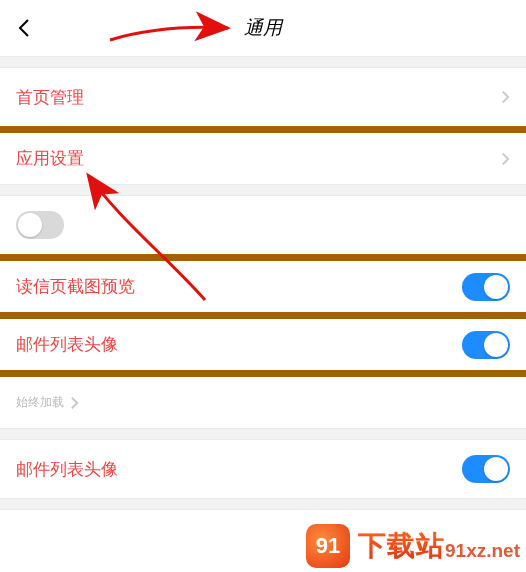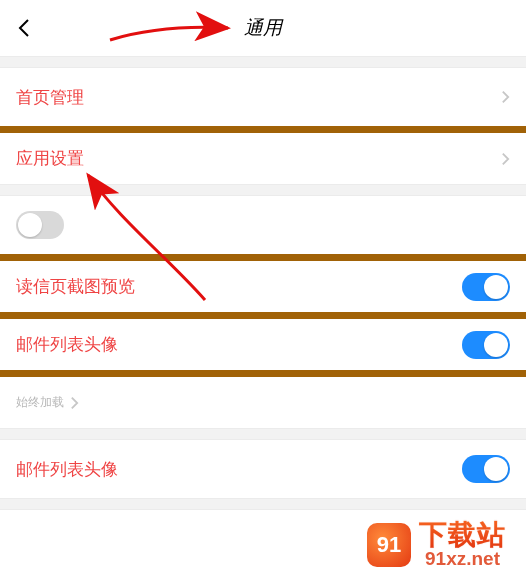--- a/index.html
+++ b/index.html
@@ -25,34 +25,34 @@
   .toggle.off .knob { left: 2px; }
   .toggle.on { background: #1d8cff; }
   .toggle.on .knob { left: 22px; }
 
   
   .arrow-svg { position: absolute; pointer-events: none; }
 
   
   .watermark {
     position: absolute;
-    right: 20px;
+    right: 6px;
     bottom: 4px;
     text-align: center;
     line-height: 1;
   }
   .wm-top { font-size: 28px; font-weight: 800; letter-spacing: 1px;
     background: linear-gradient(#ff7a2a,#e43a12);
     -webkit-background-clip: text; background-clip: text; color: transparent;
     text-shadow: 0 0 1px rgba(228,58,18,0.4);
   }
   .wm-sub { font-size: 19px; font-weight: 700; color: #DD3E18; opacity: 0.85; }
   .wm-logo { width: 44px; height: 44px; background: radial-gradient(circle at 35% 35%, #ff8a3a, #e43a12); border-radius: 10px; display:inline-flex; align-items:center; justify-content:center; color:#fff; font-weight:900; font-size:22px; margin-right:4px; vertical-align:middle; }
   .wm-wrap { display:flex; align-items:center; gap:4px; }
-  .wm-text { display:flex; flex-direction:column; align-items:center; }
+  .wm-text { display:flex; flex-direction:row; align-items:flex-end; }
 </style>
 </head>
 <body>
 
 <div class="screen">
 
   <div class="header">
     <div class="back">
       <svg viewBox="0 0 12 20">
           <polyline points="10,2 2,10 10,18"></polyline>

